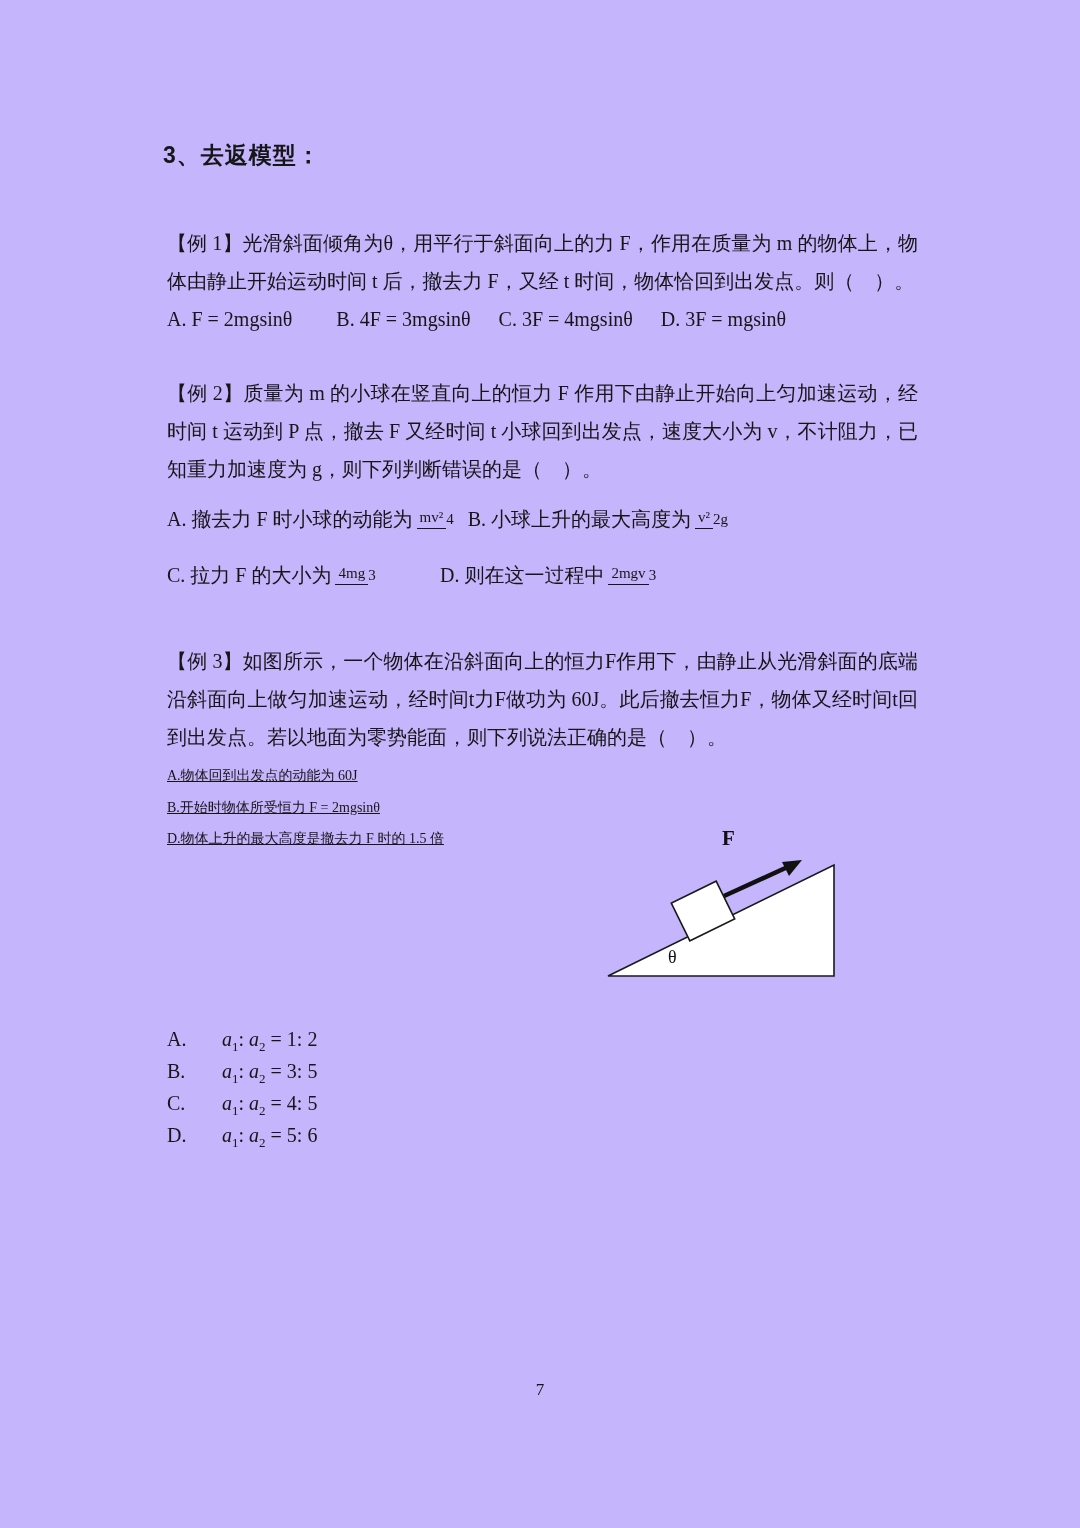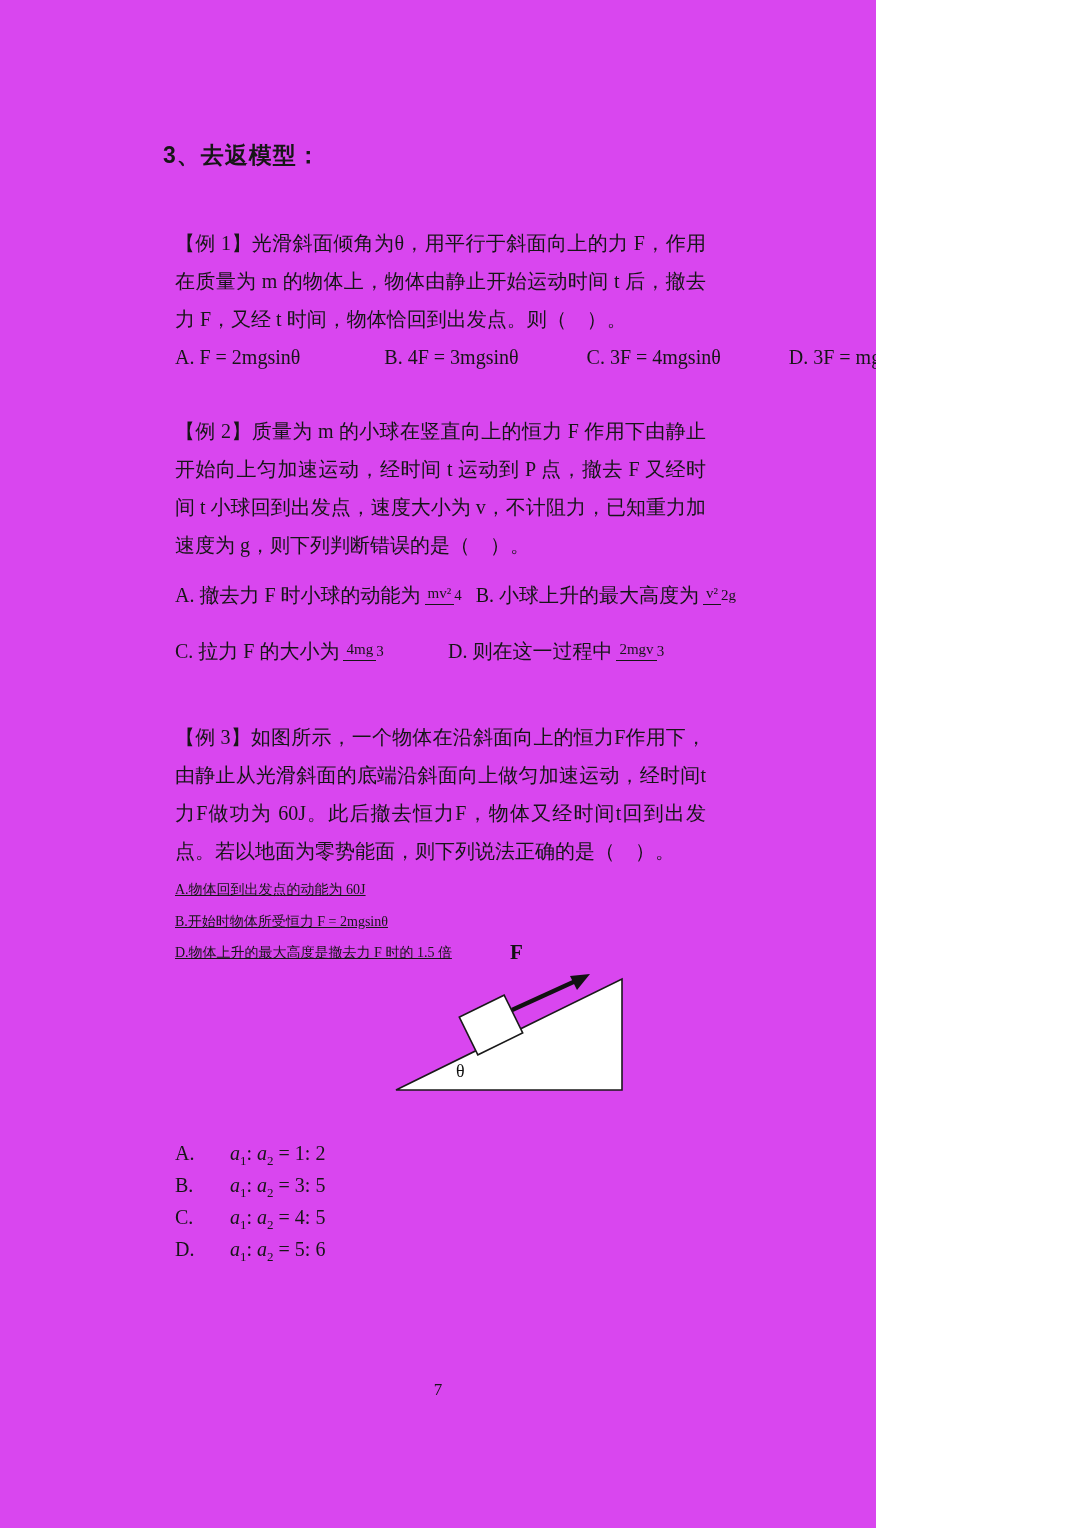--- a/index.html
+++ b/index.html
@@ -4,55 +4,54 @@
 <style>
   html, body {
     margin: 0;
     padding: 0;
     background: #ffffff;
     color: #161616;
     font-family: "Liberation Serif", "DejaVu Serif", serif;
   }
   .page {
     position: relative;
-    width: 876px;
+    width: 1080px;
     height: 1528px;
-    background: #d946ef;
+    background: #c4b5fd;
     overflow: hidden;
   }
   .content {
     padding: 140px 158px 0 163px;
   }
   .doc-title {
     font-family: "Liberation Sans", "DejaVu Sans", sans-serif;
     font-size: 23px;
     font-weight: 700;
     letter-spacing: 1px;
     margin: 0 0 54px 0;
     line-height: 30px;
   }
   .para {
     font-size: 20px;
     line-height: 38px;
     text-align: justify;
     margin: 0;
   }
-  section.example { margin: 12px; }
+  section.example { margin: 4px; }
   #ex1 { margin-top: 0; }
   #ex2 { margin-top: 36px; }
   #ex3 { margin-top: 42px; }
   #ex4 { margin-top: 38px; }
 
   
   .opts-inline {
     display: flex;
     align-items: flex-end;
     font-size: 20px;
     line-height: 38px;
-    gap: 40px;
   }
   .opts-inline .opt { white-space: nowrap; }
   .opts-inline .opt + .opt { margin-left: 28px; }
   .opts-inline .opt:nth-child(2) { margin-left: 44px; }
 
   
   .opts-frac-row {
     display: flex;
     align-items: center;
     font-size: 20px;

